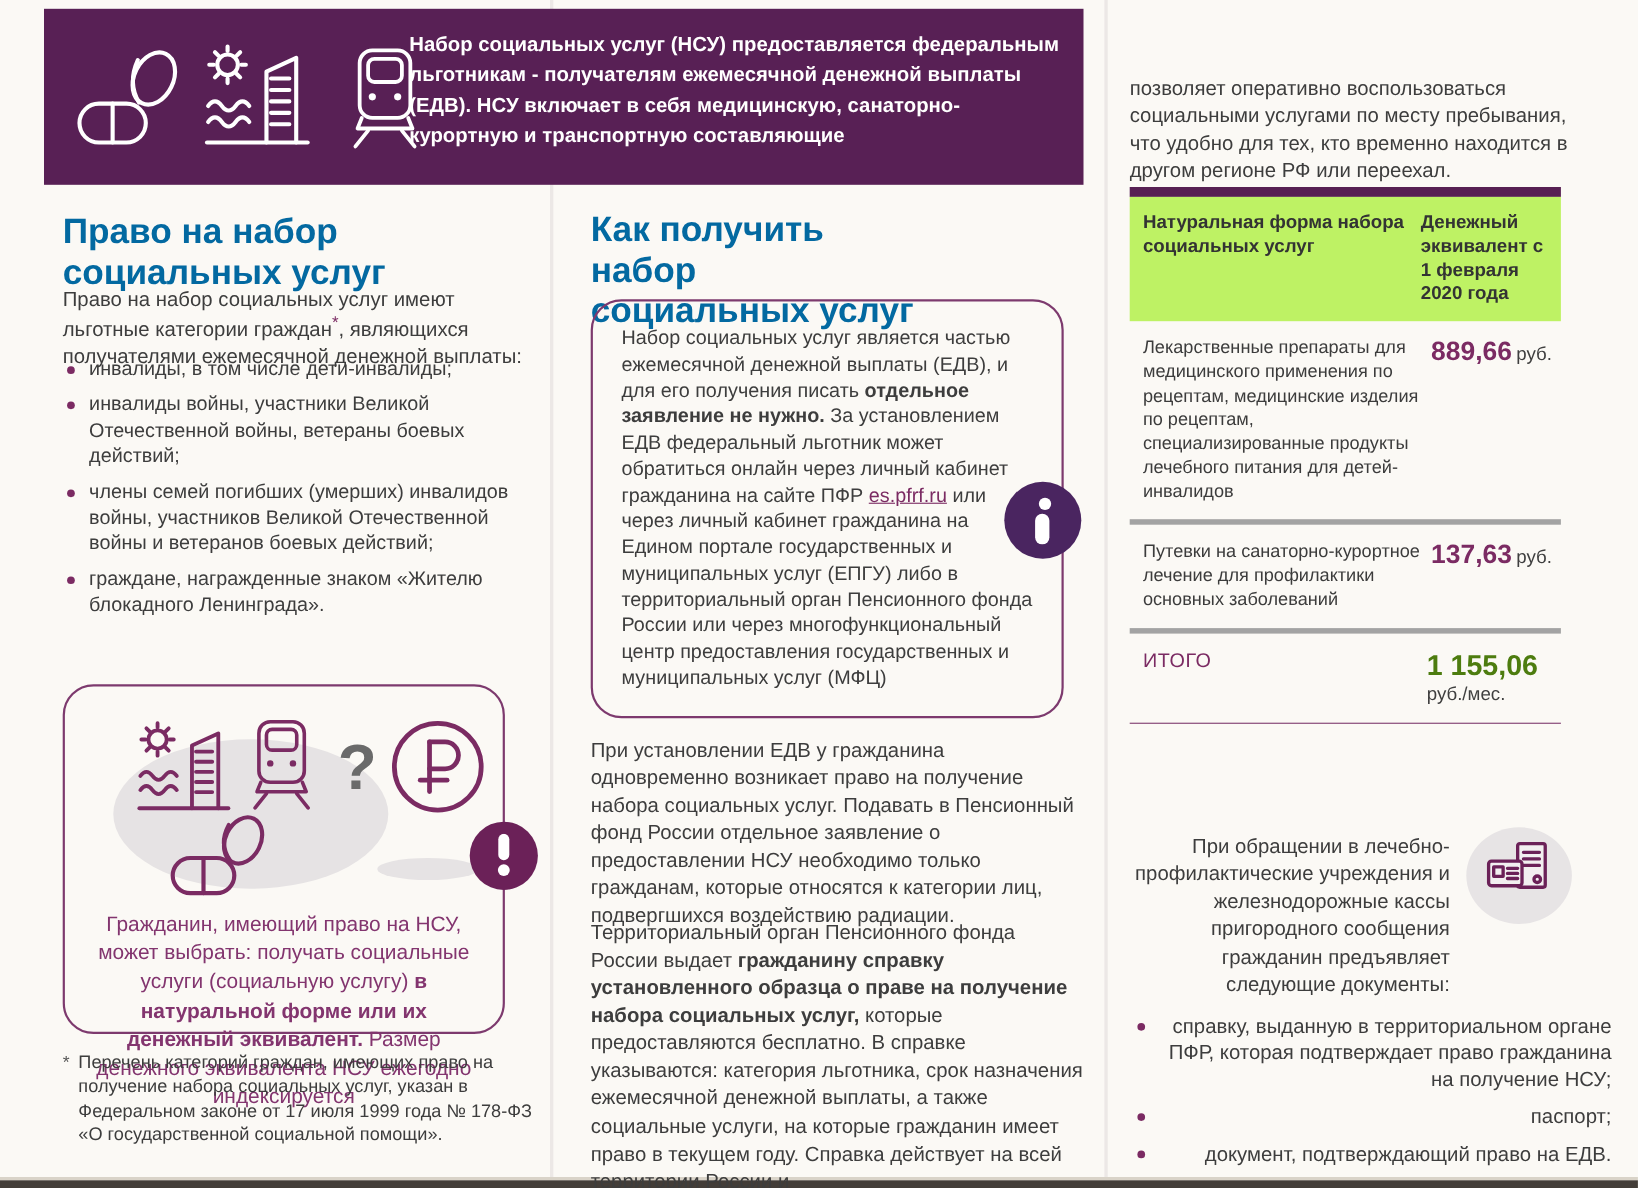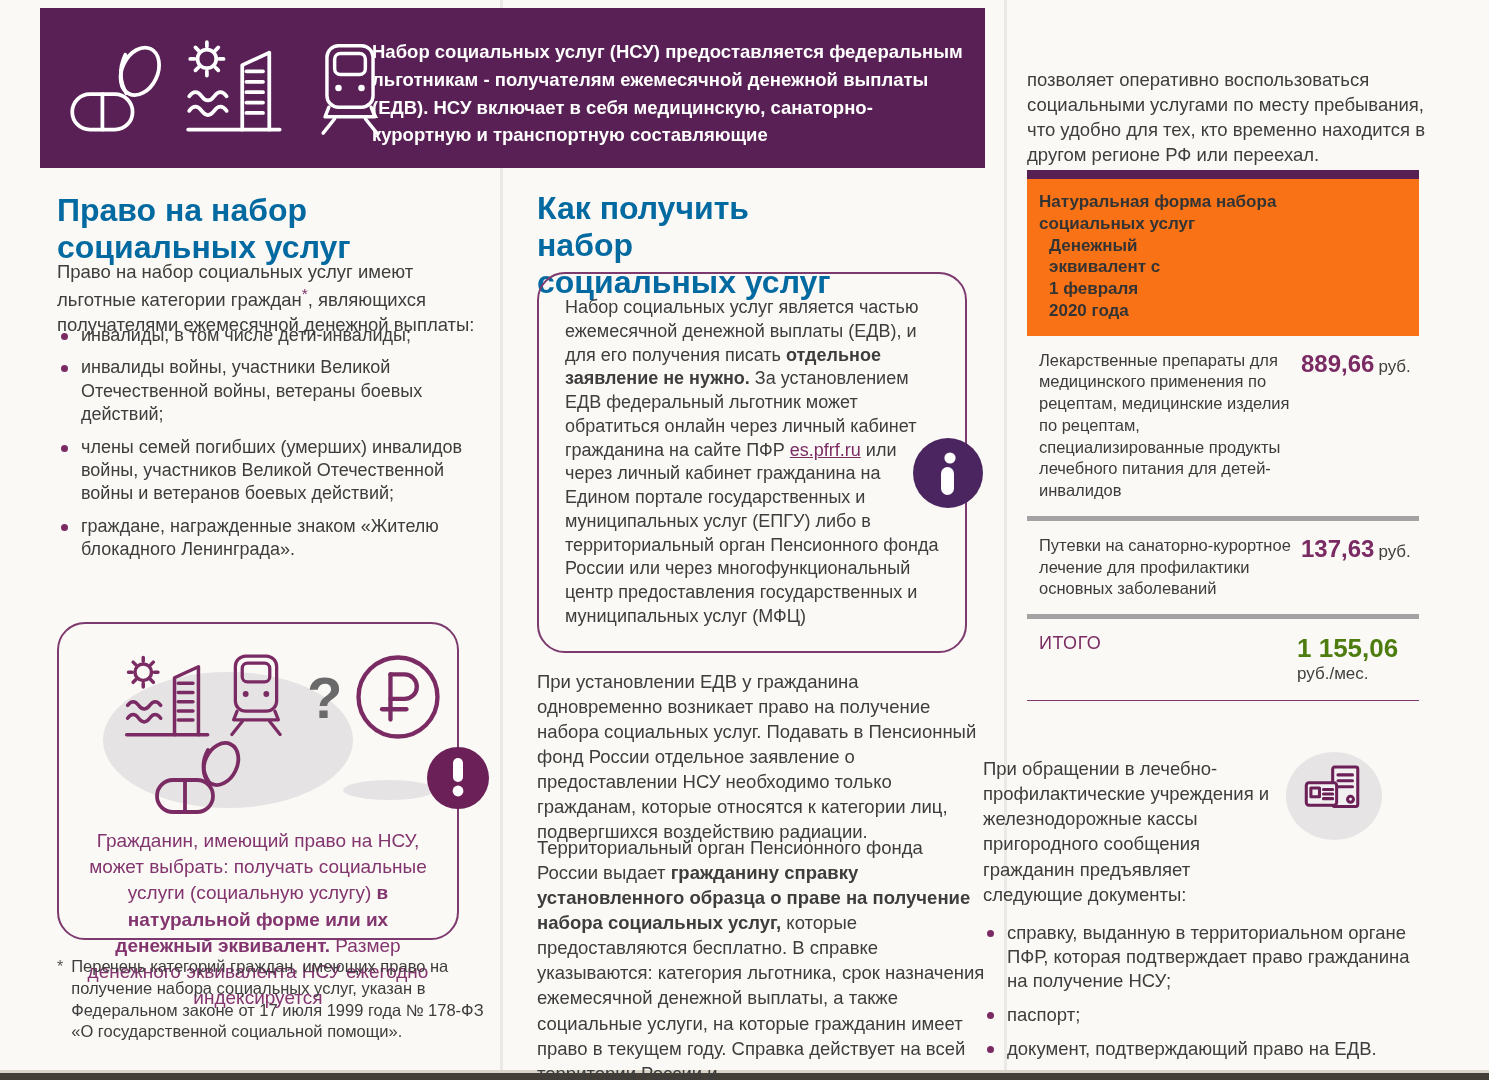--- a/index.html
+++ b/index.html
@@ -13,21 +13,21 @@
   .fold{position:absolute;top:0;bottom:8px;width:3px;background:rgba(60,40,60,.08);}
   .fold.f1{left:500px;} .fold.f2{left:1004px;}
   .page-bottom-edge{position:absolute;left:0;right:0;bottom:0;height:7px;background:#433d38;}
   .page-bottom-light{position:absolute;left:0;right:0;bottom:7px;height:3px;background:#d9d3c8;}
 
   
   .band{position:absolute;left:40px;top:8px;width:945px;height:160px;background:#582055;}
   .band-icons{position:absolute;left:22px;top:28px;display:flex;align-items:flex-end;}
   .band-icons svg{color:#fff;}
   .band-text{
-    position:absolute;left:332px;top:30px;width:600px;
+    position:absolute;left:332px;top:18px;width:600px;
     color:#fff;font-weight:700;font-size:18.5px;line-height:1.5;
   }
 
   
   .h1{font-size:32px;font-weight:700;color:#0369a1;line-height:1.15;margin:0;}
   .body-text{font-size:18.5px;line-height:1.36;color:#3d3d3d;}
   .bullets{list-style:none;margin:0;padding:0;font-size:18px;line-height:1.3;}
   .bullets li{position:relative;padding-left:24px;margin-bottom:9px;}
   .bullets li::before{
     content:"";position:absolute;left:4px;top:9px;width:7px;height:7px;border-radius:50%;
@@ -69,34 +69,34 @@
     font-size:18px;line-height:1.32;color:#3d3d3d;
   }
   .m-box a{color:#7b2b63;text-decoration:underline;}
   .m-p1{position:absolute;left:537px;top:650px;width:448px;}
   .m-p2{position:absolute;left:537px;top:816px;width:448px;}
 
   
   .r-top{position:absolute;left:1027px;top:48px;width:430px;}
   .r-table{position:absolute;left:1027px;top:170px;width:392px;}
   .t-bar{height:9px;background:#572053;}
-  .t-head{background:#f97316;display:flex;padding:12px 10px 14px 12px;box-sizing:border-box;flex-direction:column;}
+  .t-head{background:#bef264;display:flex;padding:12px 10px 14px 12px;box-sizing:border-box;}
   .t-head .c1{width:248px;font-weight:700;font-size:17px;line-height:1.28;color:#333;}
   .t-head .c2{width:120px;font-weight:700;font-size:17px;line-height:1.28;color:#333;margin-left:10px;}
   .t-row{display:flex;padding:14px 0 14px 12px;border-bottom:5px solid #a3a3a3;}
   .t-row .svc{width:258px;font-size:16.5px;line-height:1.32;color:#3c3c3c;}
   .t-row .amt{width:118px;margin-left:4px;white-space:nowrap;}
   .amt .num{font-weight:700;font-size:24px;color:#7b2b63;}
   .amt .unit{font-size:17px;color:#3f3f3f;margin-left:4px;}
   .t-total{display:flex;padding:14px 0 16px 12px;border-bottom:1px solid #7d3a6e;}
   .t-total .lbl{width:258px;font-weight:400;font-size:18px;color:#7b2b63;letter-spacing:.5px;}
   .t-total .tot .num{font-weight:700;font-size:26px;color:#4d7c0f;display:block;}
   .t-total .tot .unit{font-size:17px;color:#3f3f3f;}
 
-  .r-docs{position:absolute;left:983px;top:756px;width:435px;}
+  .r-docs{position:absolute;left:1030px;top:756px;width:435px;text-align:right;}
   .r-docs-intro{width:288px;}
   .docs-blob{
     position:absolute;left:303px;top:-4px;width:96px;height:88px;border-radius:50%;
     background:#e7e4e5;display:flex;align-items:center;justify-content:center;
   }
   .r-docs .bullets{margin-top:14px;font-size:18.5px;}
   .r-docs .bullets li{margin-bottom:10px;}
 
   svg{display:block;}
 </style>

